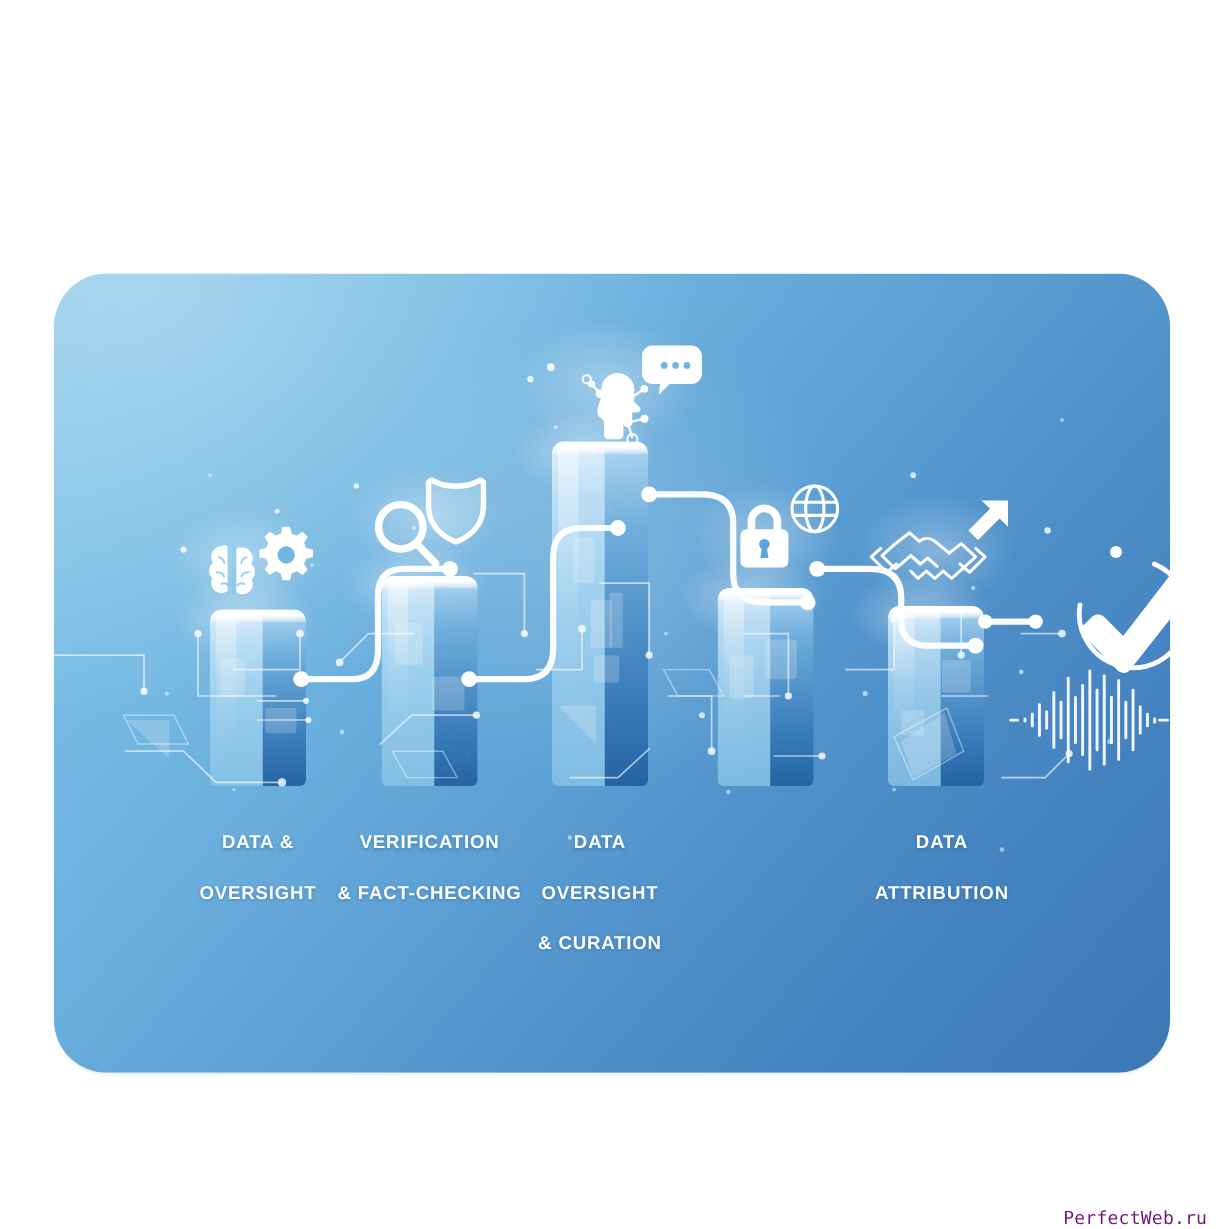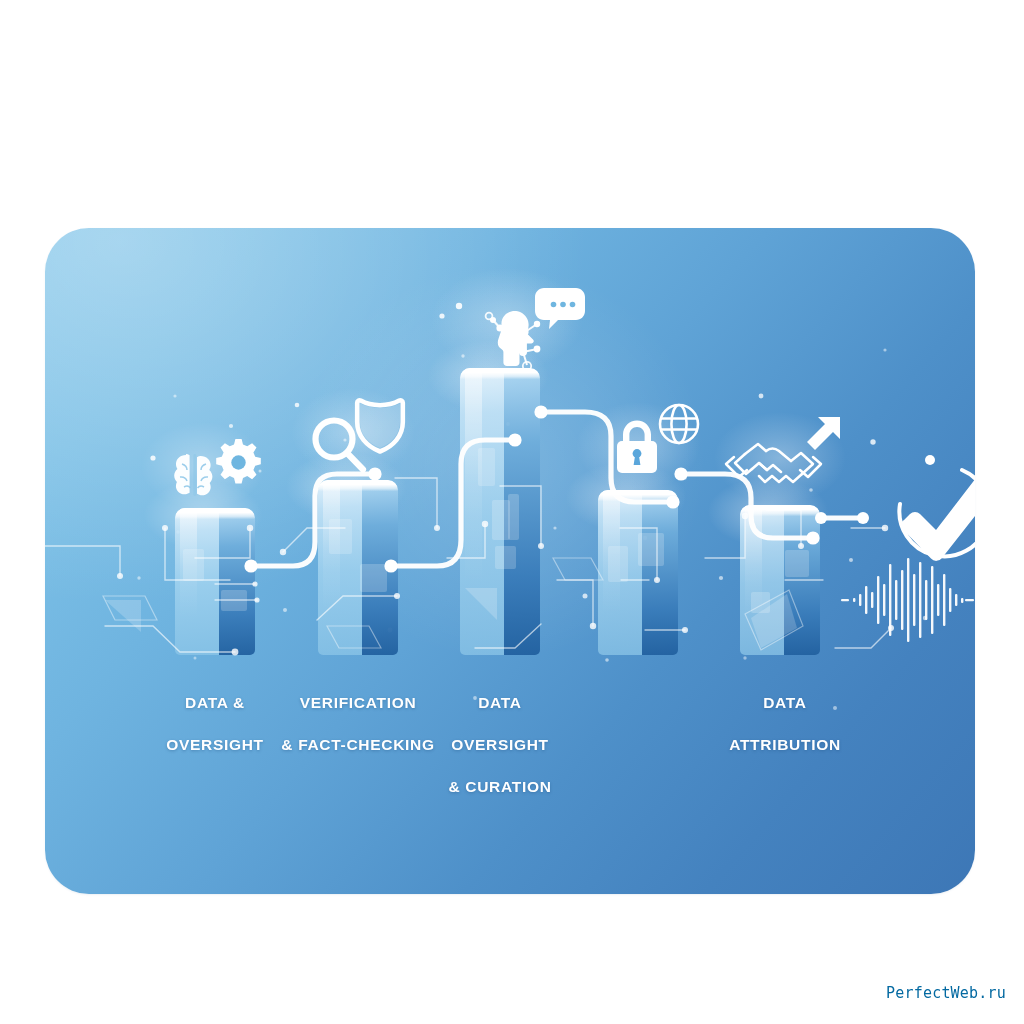--- a/index.html
+++ b/index.html
@@ -90,24 +90,24 @@
     font-weight: bold;
     letter-spacing: 0.7px;
     line-height: 21px;
     text-shadow: 0 1px 3px rgba(32,78,124,0.40);
     white-space: pre-line;
   }
 
   
   .watermark {
     position: absolute;
-    right: 18px; bottom: 22px;
+    right: 18px; bottom: 0;
     font-family: "DejaVu Sans Mono", "Liberation Mono", monospace;
     font-size: 15px;
-    color: #0369a1;
+    color: #701a75;
     letter-spacing: 0.2px;
   }
 </style>
 </head>
 <body>
 
 <div id="stage">
 
   <div class="card">
     <div class="card-glow"></div>

